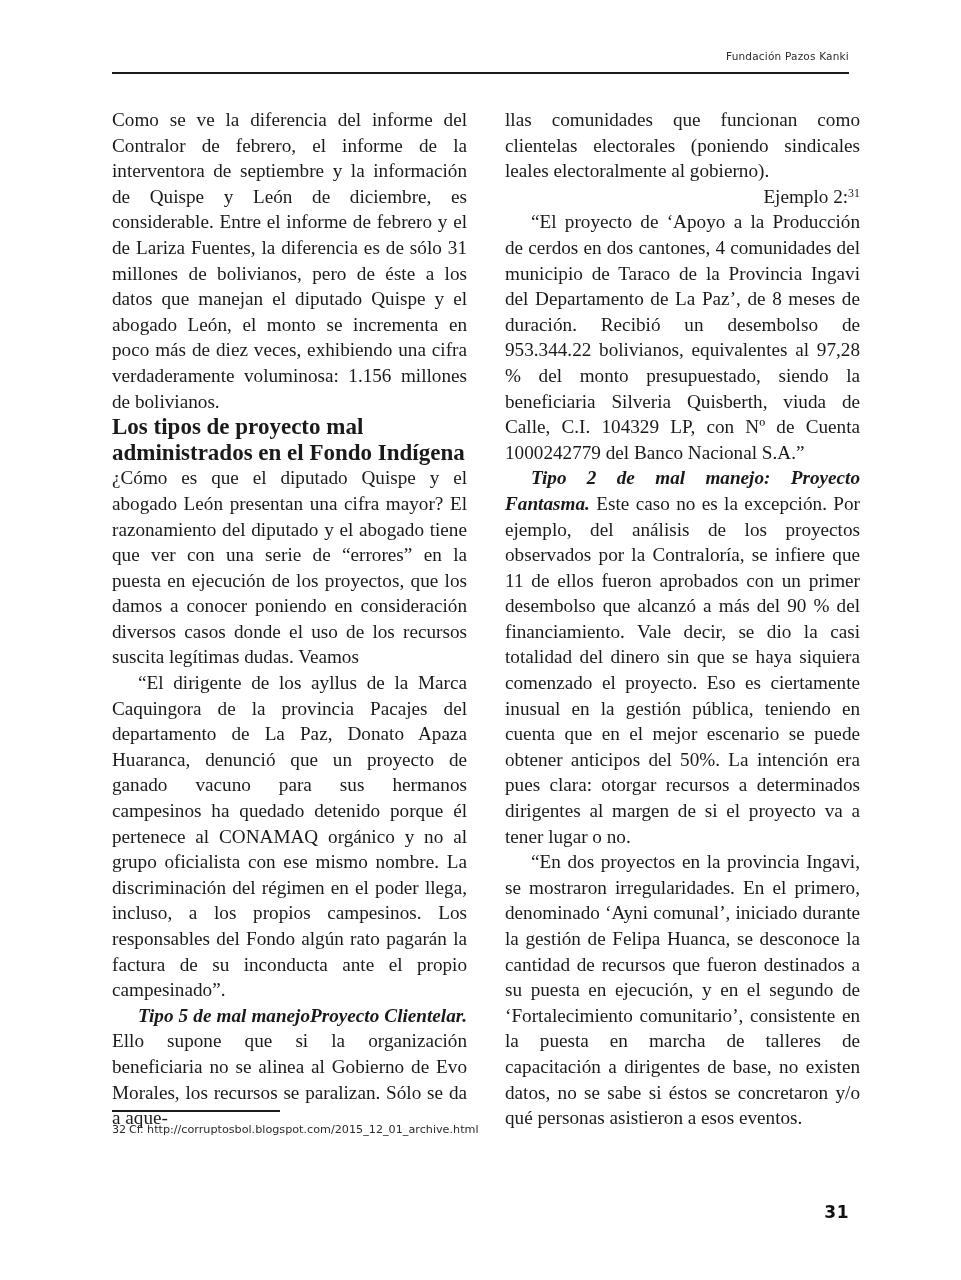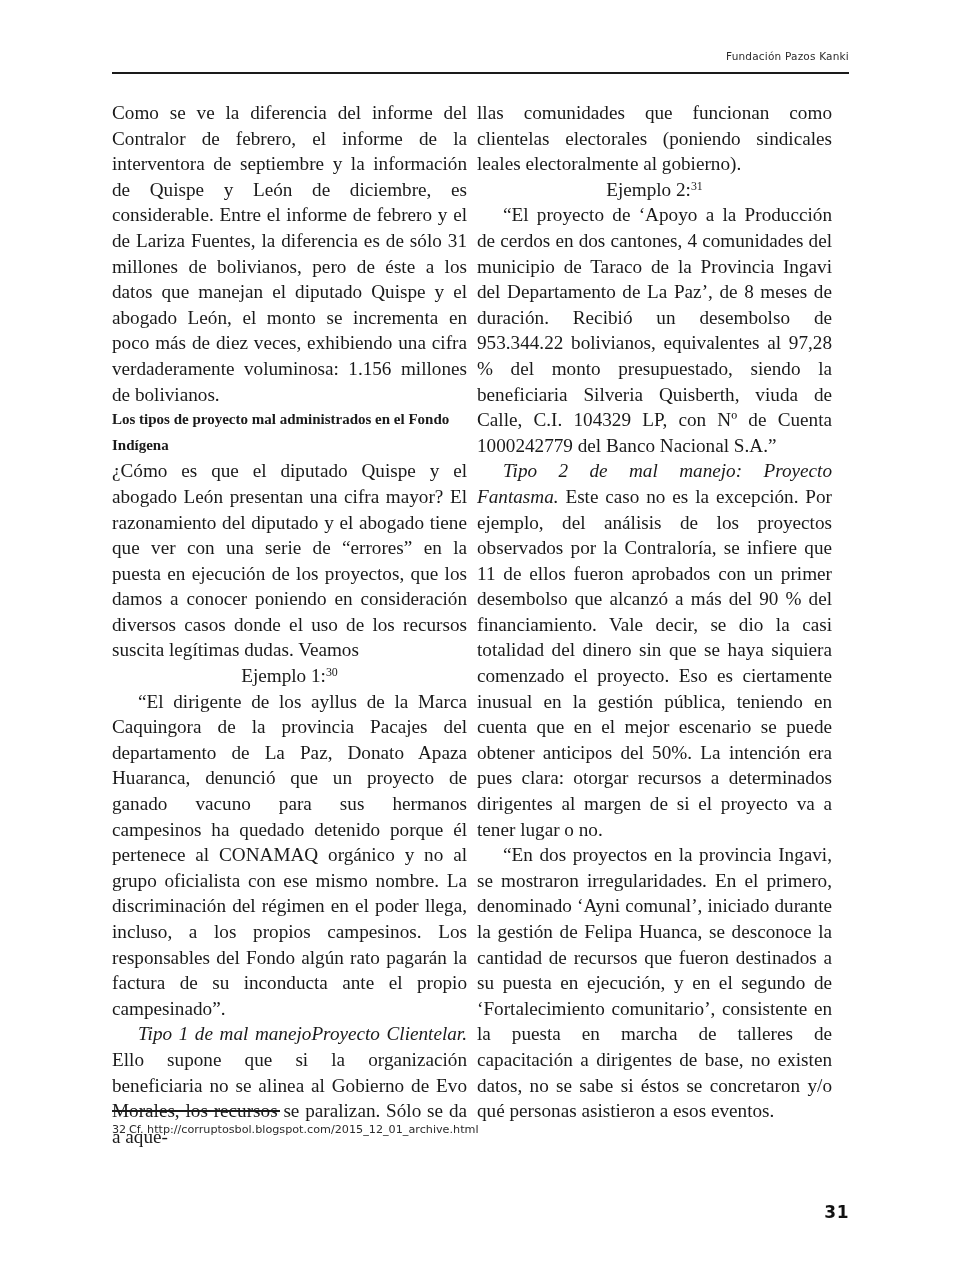--- a/index.html
+++ b/index.html
@@ -42,58 +42,58 @@
     top: 72px;
     width: 737px;
     height: 1.6px;
     background: #1a1a1a;
   }
 
   
   .columns {
     position: absolute;
     left: 112px;
-    top: 100px;
+    top: 107px;
     width: 737px;
     height: 980px;
     display: flex;
-    gap: 10px;
+    gap: 38px;
   }
   .col {
     width: 355px;
     flex: 0 0 355px;
   }
 
   p.tx {
     margin: 0;
     font-size: 19.2px;
     line-height: 25.6px;
     text-align: justify;
     text-justify: inter-word;
     hyphens: manual;
   }
   p.indent {
     text-indent: 26px;
   }
   p.nobr {
-    text-align: center;
+    text-align: right;
   }
   .gap-before {
     margin-top: 25.6px;
   }
 
   h2.heading {
     margin: 0;
-    font-size: 15px;
+    font-size: 23px;
     line-height: 25.6px;
     font-weight: bold;
     text-align: left;
   }
 
-  .it { font-style: italic; }
+  .it { font-style: italic; font-weight: bold; }
 
   sup.fn {
     font-size: 0.62em;
     vertical-align: 0.52em;
     line-height: 0;
   }
 
   
   .fn-rule {
     position: absolute;
@@ -144,25 +144,24 @@
   <div class="columns">
 
     <div class="col">
 
       <p class="tx">Como se ve la diferencia del informe del Contralor de febrero, el informe de la interventora de septiembre y la información de Quispe y León de diciembre, es considerable. Entre el informe de febrero y el de Lariza Fuentes, la diferencia es de sólo 31 millones de bolivianos, pero de éste a los datos que manejan el diputado Quispe y el abogado León, el monto se incrementa en poco más de diez veces, exhibiendo una cifra verdaderamente voluminosa: 1.156 millones de bolivianos.</p>
 
       <h2 class="heading gap-before">Los tipos de proyecto mal administrados en el Fondo Indígena</h2>
 
       <p class="tx gap-before">¿Cómo es que el diputado Quispe y el abogado León presentan una cifra mayor? El razonamiento del diputado y el abogado tiene que ver con una serie de “errores” en la puesta en ejecución de los proyectos, que los damos a conocer poniendo en consideración diversos casos donde el uso de los recursos suscita legítimas dudas. Veamos</p>
 
-      <p class="tx nobr gap-before"><span>Ejemplo 1:</span><sup class="fn">30</sup></p>
 
       <p class="tx indent">“El dirigente de los ayllus de la Marca Caquingora de  la provincia Pacajes del departamento de La Paz, Donato Apaza Huaranca, denunció que un proyecto de ganado vacuno para sus hermanos campesinos ha quedado detenido porque él pertenece al CONAMAQ orgánico y no al grupo oficialista con ese mismo nombre. La discriminación del régimen en el poder llega, incluso, a los propios campesinos. Los responsables del Fondo algún rato pagarán la factura de su inconducta ante el propio campesinado”.</p>
 
-      <p class="tx indent"><span class="it">Tipo 1 de mal manejoProyecto Clientelar.</span><span> Ello supone que si la organización beneficiaria no se alinea al Gobierno de Evo Morales, los recursos se paralizan. Sólo se da a aque-</span></p>
+      <p class="tx indent"><span class="it">Tipo 5 de mal manejoProyecto Clientelar.</span><span> Ello supone que si la organización beneficiaria no se alinea al Gobierno de Evo Morales, los recursos se paralizan. Sólo se da a aque-</span></p>
 
     </div>
 
     <div class="col">
 
       <p class="tx">llas comunidades que funcionan como clientelas electorales (poniendo sindicales leales electoralmente al gobierno).</p>
 
       <p class="tx nobr gap-before"><span>Ejemplo 2:</span><sup class="fn">31</sup></p>
 
       <p class="tx indent">“El proyecto de ‘Apoyo a la Producción de cerdos en dos cantones, 4 comunidades del municipio de Taraco de la Provincia Ingavi del Departamento de La Paz’, de 8 meses de duración. Recibió un desembolso de 953.344.22 bolivianos, equivalentes al 97,28 % del monto presupuestado, siendo la beneficiaria Silveria Quisberth, viuda de Calle, C.I. 104329 LP, con Nº de Cuenta 1000242779 del Banco Nacional S.A.”</p>

